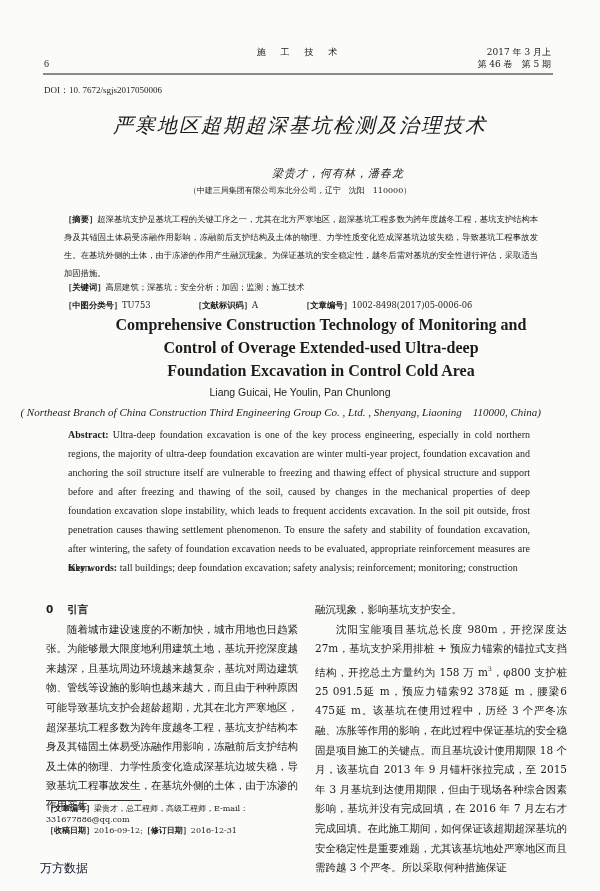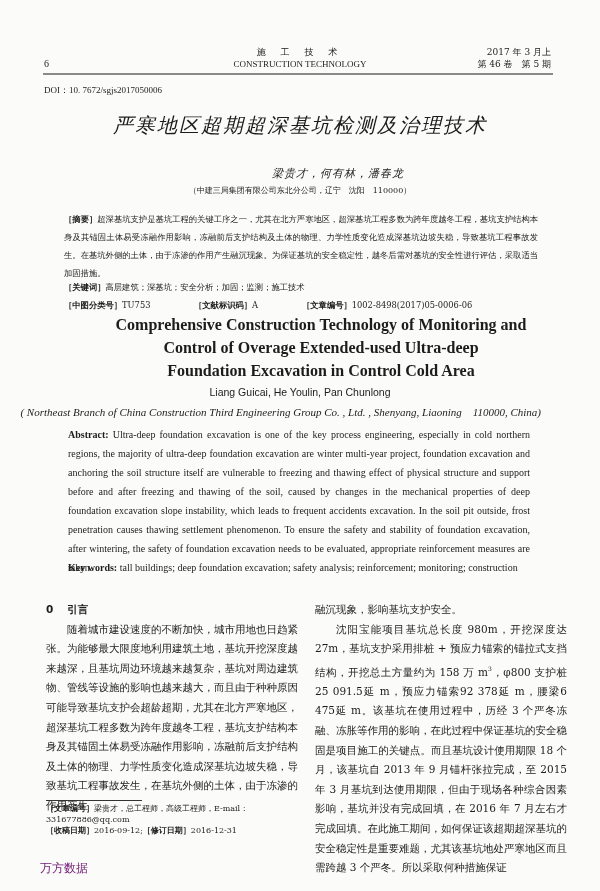--- a/index.html
+++ b/index.html
@@ -39,29 +39,28 @@
   .col { font-size: 10.5px; line-height: 19.6px; text-align: justify; }
   .col-left { left: 46px; width: 252px; top: 600px; }
   .col-right { left: 315px; width: 252px; top: 600px; }
   .sec-heading { font-family: "DejaVu Sans", sans-serif; font-weight: bold; font-size: 10.5px; }
   .sec-heading .num { margin-right: 14px; }
   .indent { text-indent: 2em; }
 
   .footnote-rule { left: 46px; width: 96px; top: 800px; height: 1px; background: #333; }
   .footnote { left: 46px; width: 258px; top: 803px; font-size: 8px; line-height: 11px; }
   .footnote .lbl { font-family: "DejaVu Sans", sans-serif; font-weight: bold; }
-  .watermark { left: 40px; top: 860px; font-family: "DejaVu Sans", sans-serif; font-size: 12px; color: #701a75; }
+  .watermark { left: 40px; top: 860px; font-family: "DejaVu Sans", sans-serif; font-size: 12px; color: #0f172a; }
   sup { font-size: 6px; }
 </style>
 </head>
 <body>
 
 <div class="abs hdr-center">
   <div class="cn">施 工 技 术</div>
-  <div class="en">CONSTRUCTION TECHNOLOGY</div>
 </div>
 <div class="abs page-no">6</div>
 <div class="abs hdr-right">
   <div>2017 年 3 月上</div>
   <div>第 46 卷　第 5 期</div>
 </div>
 <div class="abs hdr-rule"></div>
 <div class="abs doi">DOI：10. 7672/sgjs2017050006</div>
 
 <div class="abs title-cn">严寒地区超期超深基坑检测及治理技术</div>

